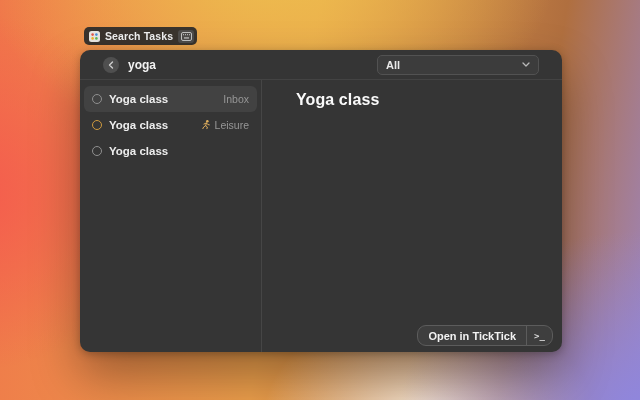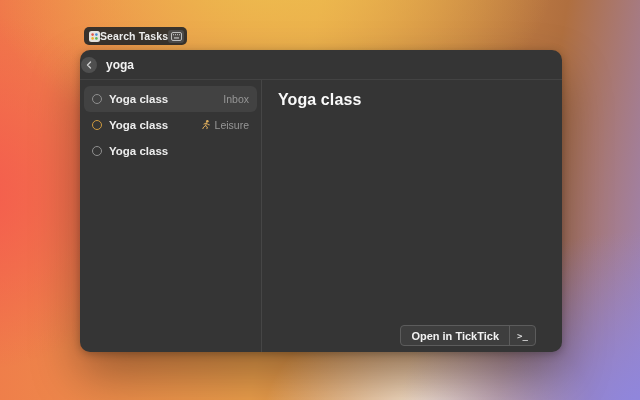--- a/index.html
+++ b/index.html
@@ -12,55 +12,55 @@
       radial-gradient(ellipse 42% 50% at 67% 106%, #fdf3e4 0%, rgba(253,243,228,0) 62%),
       radial-gradient(ellipse 65% 75% at 42% -12%, #edc14e 0%, rgba(237,193,78,0) 70%),
       radial-gradient(ellipse 55% 75% at -6% 48%, #f55b4e 0%, rgba(245,91,78,0) 60%),
       linear-gradient(100deg, #f0764a 0%, #eb9e4b 45%, #b06f3f 80%, #9d85c0 100%);
     position:relative;
   }
 
   
   .pill {
     position:absolute; left:84px; top:27px; height:18px;
-    display:flex; align-items:center; 
+    display:flex; align-items:center; gap:5px;
     background:rgba(42,42,42,.92); border-radius:5px;
     padding:0 3px 0 5px; color:#f0f0f0;
     font-size:10.5px; font-weight:700; letter-spacing:.1px;
   }
   .pill .kbd-chip {
     width:16px; height:13px; background:#4e4c4a; border-radius:3px;
     display:flex; align-items:center; justify-content:center;
   }
 
   
   .panel {
     position:absolute; left:80px; top:50px; width:482px; height:302px;
     background:#353535; border-radius:10px; overflow:hidden;
     box-shadow:0 24px 48px rgba(0,0,0,.35), 0 2px 8px rgba(0,0,0,.25);
     display:flex; flex-direction:column;
   }
   .panel-header {
     height:30px; flex:0 0 30px; display:flex; align-items:center;
-    padding:0 1px; border-bottom:1px solid #434343;
+    padding:0 23px; border-bottom:1px solid #434343;
   }
   .back-btn {
     width:16px; height:16px; border-radius:50%; background:#4f4f4f;
     display:flex; align-items:center; justify-content:center; cursor:pointer;
   }
   .search-text { margin-left:9px; font-size:12px; font-weight:700; color:#f2f2f2; }
   .hspacer { flex:1; }
   .dropdown {
     width:162px; height:20px; background:#3c3c3c;
     border:1px solid #525252; border-radius:5px;
     display:flex; align-items:center; justify-content:space-between;
     padding:0 8px; font-size:11px; font-weight:700; color:#e9e9e9; cursor:pointer;
   }
 
-  .panel-body { flex:1; display:flex; min-height:0; position:relative; }
+  .panel-body { flex:1; display:flex; min-height:0; position:relative;gap:18px; }
   .list-pane {
     width:182px; flex:0 0 182px; border-right:1px solid #464646;
     padding:6px 4px;
   }
   .row {
     height:26px; display:flex; align-items:center; gap:7px;
     padding:0 8px; border-radius:6px; cursor:pointer;
   }
   .row.selected { background:#424242; }
   .task-circle {
@@ -71,23 +71,23 @@
   .row-title { font-size:11.5px; font-weight:600; color:#ededed; white-space:nowrap; }
   .row-acc {
     margin-left:auto; display:flex; align-items:flex-start; gap:4px;
     font-size:10.5px; color:#969696; white-space:nowrap;
   }
 
   .detail-pane { flex:1; padding:11px 16px; }
   .detail-title { font-size:16px; font-weight:700; color:#fafafa; letter-spacing:.1px; }
 
   .footer-actions {
-    position:absolute; right:26px; bottom:6px;
+    position:absolute; right:9px; bottom:6px;
     display:flex; align-items:stretch; height:21px;
-    background:#3e3e3e; border:1px solid #5c5c5c; border-radius:4px; overflow:hidden;
+    background:#3e3e3e; border:1px solid #5c5c5c; border-radius:9px; overflow:hidden;
   }
   .open-btn {
     display:flex; align-items:center; padding:0 10px;
     font-size:11px; font-weight:700; color:#f2f2f2; cursor:pointer;
   }
   .action-sep { width:1px; background:#5c5c5c; }
   .term-btn {
     width:25px; display:flex; align-items:center; justify-content:center;
     font-family:"DejaVu Sans Mono", monospace; font-size:9px; font-weight:700;
     color:#dcdcdc; cursor:pointer;
@@ -127,20 +127,28 @@
   <div class="panel-header">
     <div class="back-btn">
       <span class="icon">
         <svg width="6" height="8" viewBox="0 0 6 8">
           <path d="M4.5 1 L1.5 4 L4.5 7" stroke="#cdcdcd" stroke-width="1.4" fill="none" stroke-linecap="round" stroke-linejoin="round"></path>
         </svg>
       </span>
     </div>
     <span class="search-text">yoga</span>
     <div class="hspacer"></div>
+    <div class="dropdown">
+      <span>All</span>
+      <span class="icon">
+        <svg width="8" height="5" viewBox="0 0 8 5">
+          <path d="M1 1 L4 4 L7 1" stroke="#b9b9b9" stroke-width="1.3" fill="none" stroke-linecap="round" stroke-linejoin="round"></path>
+        </svg>
+      </span>
+    </div>
   </div>
 
   <div class="panel-body">
 
     <div class="list-pane">
 
       <div class="row selected">
         <span class="task-circle"></span>
         <span class="row-title">Yoga class</span>
         <span class="row-acc">

